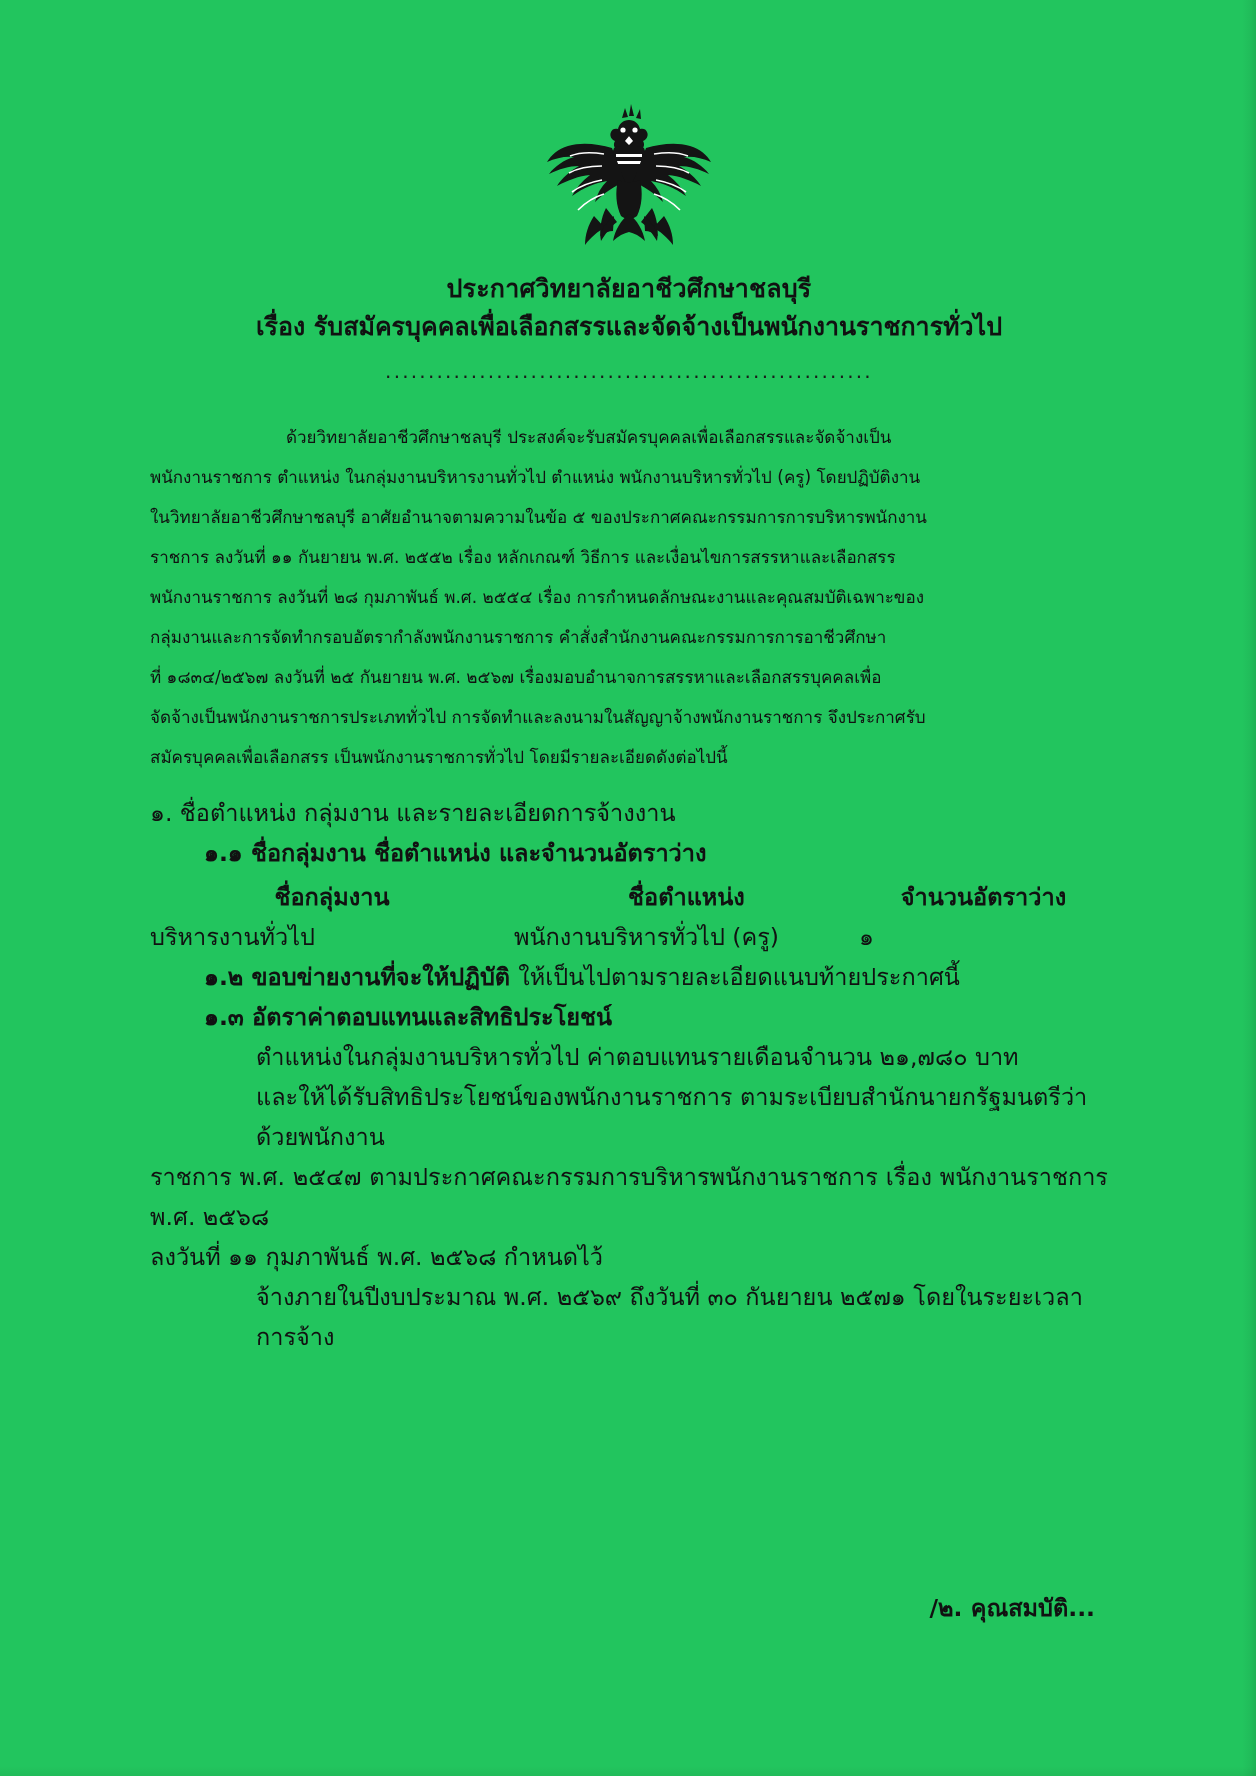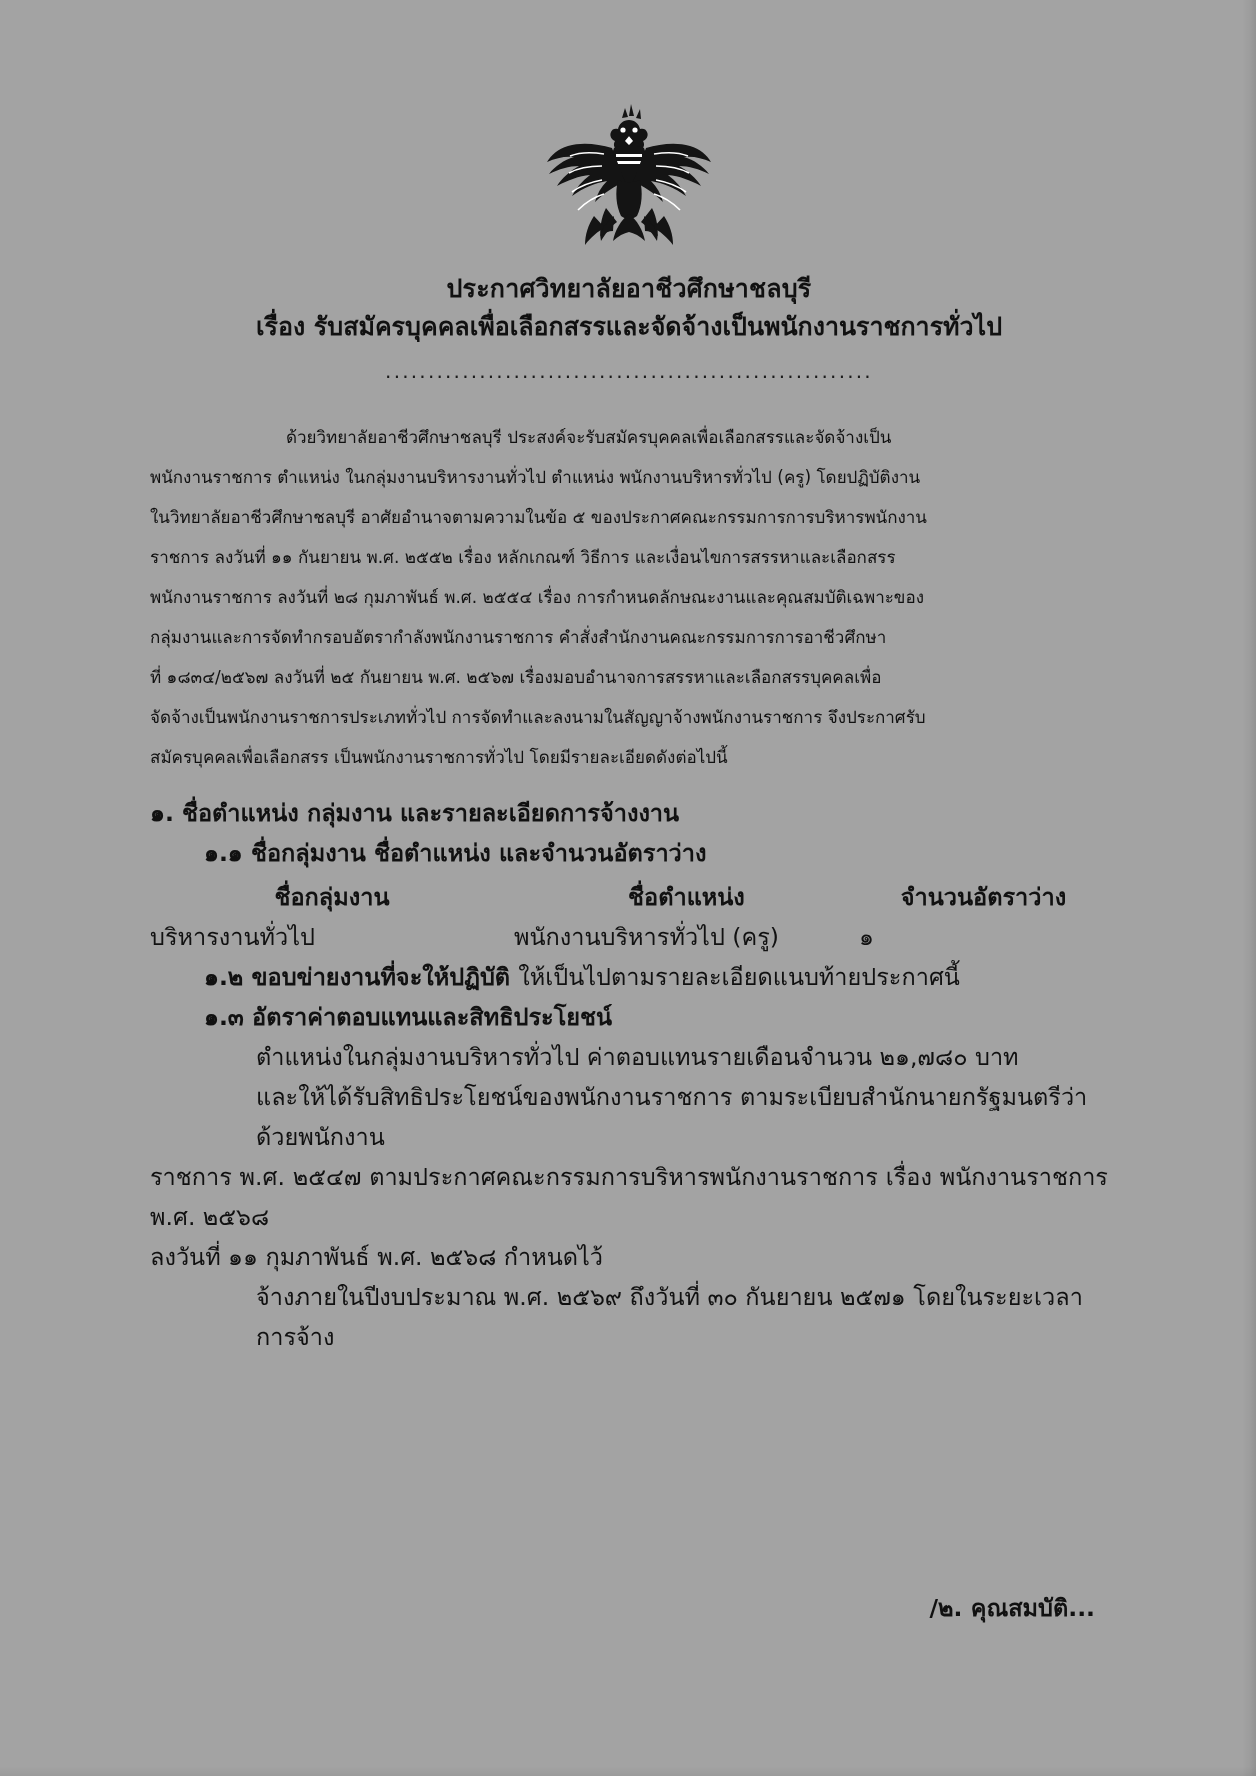--- a/index.html
+++ b/index.html
@@ -10,21 +10,21 @@
   }
   body {
     font-family: "DejaVu Sans", "Liberation Sans", sans-serif;
     color: #111111;
   }
   .page {
     position: relative;
     width: 1256px;
     height: 1776px;
     margin: 0 auto;
-    background: #a3a3a3;
+    background: #22c55e;
     box-sizing: border-box;
     padding: 0;
     overflow: hidden;
   }
   
   .scan-edge {
     position: absolute;
     top: 0;
     right: 0;
     width: 14px;
@@ -103,21 +103,21 @@
     display: inline-block;
     width: 136px;
   }
 
   .section {
     margin-top: 16px;
     font-size: 23.5px;
     line-height: 40px;
   }
   .heading-1 {
-    font-weight: bold;
+    font-weight: normal;
     margin-top: 14px;
   }
   .heading-2 {
     font-weight: bold;
     margin-left: 54px;
   }
   .lvl-indent-2 { margin-left: 106px; }
 
   .plain-line { font-weight: normal; }
 

